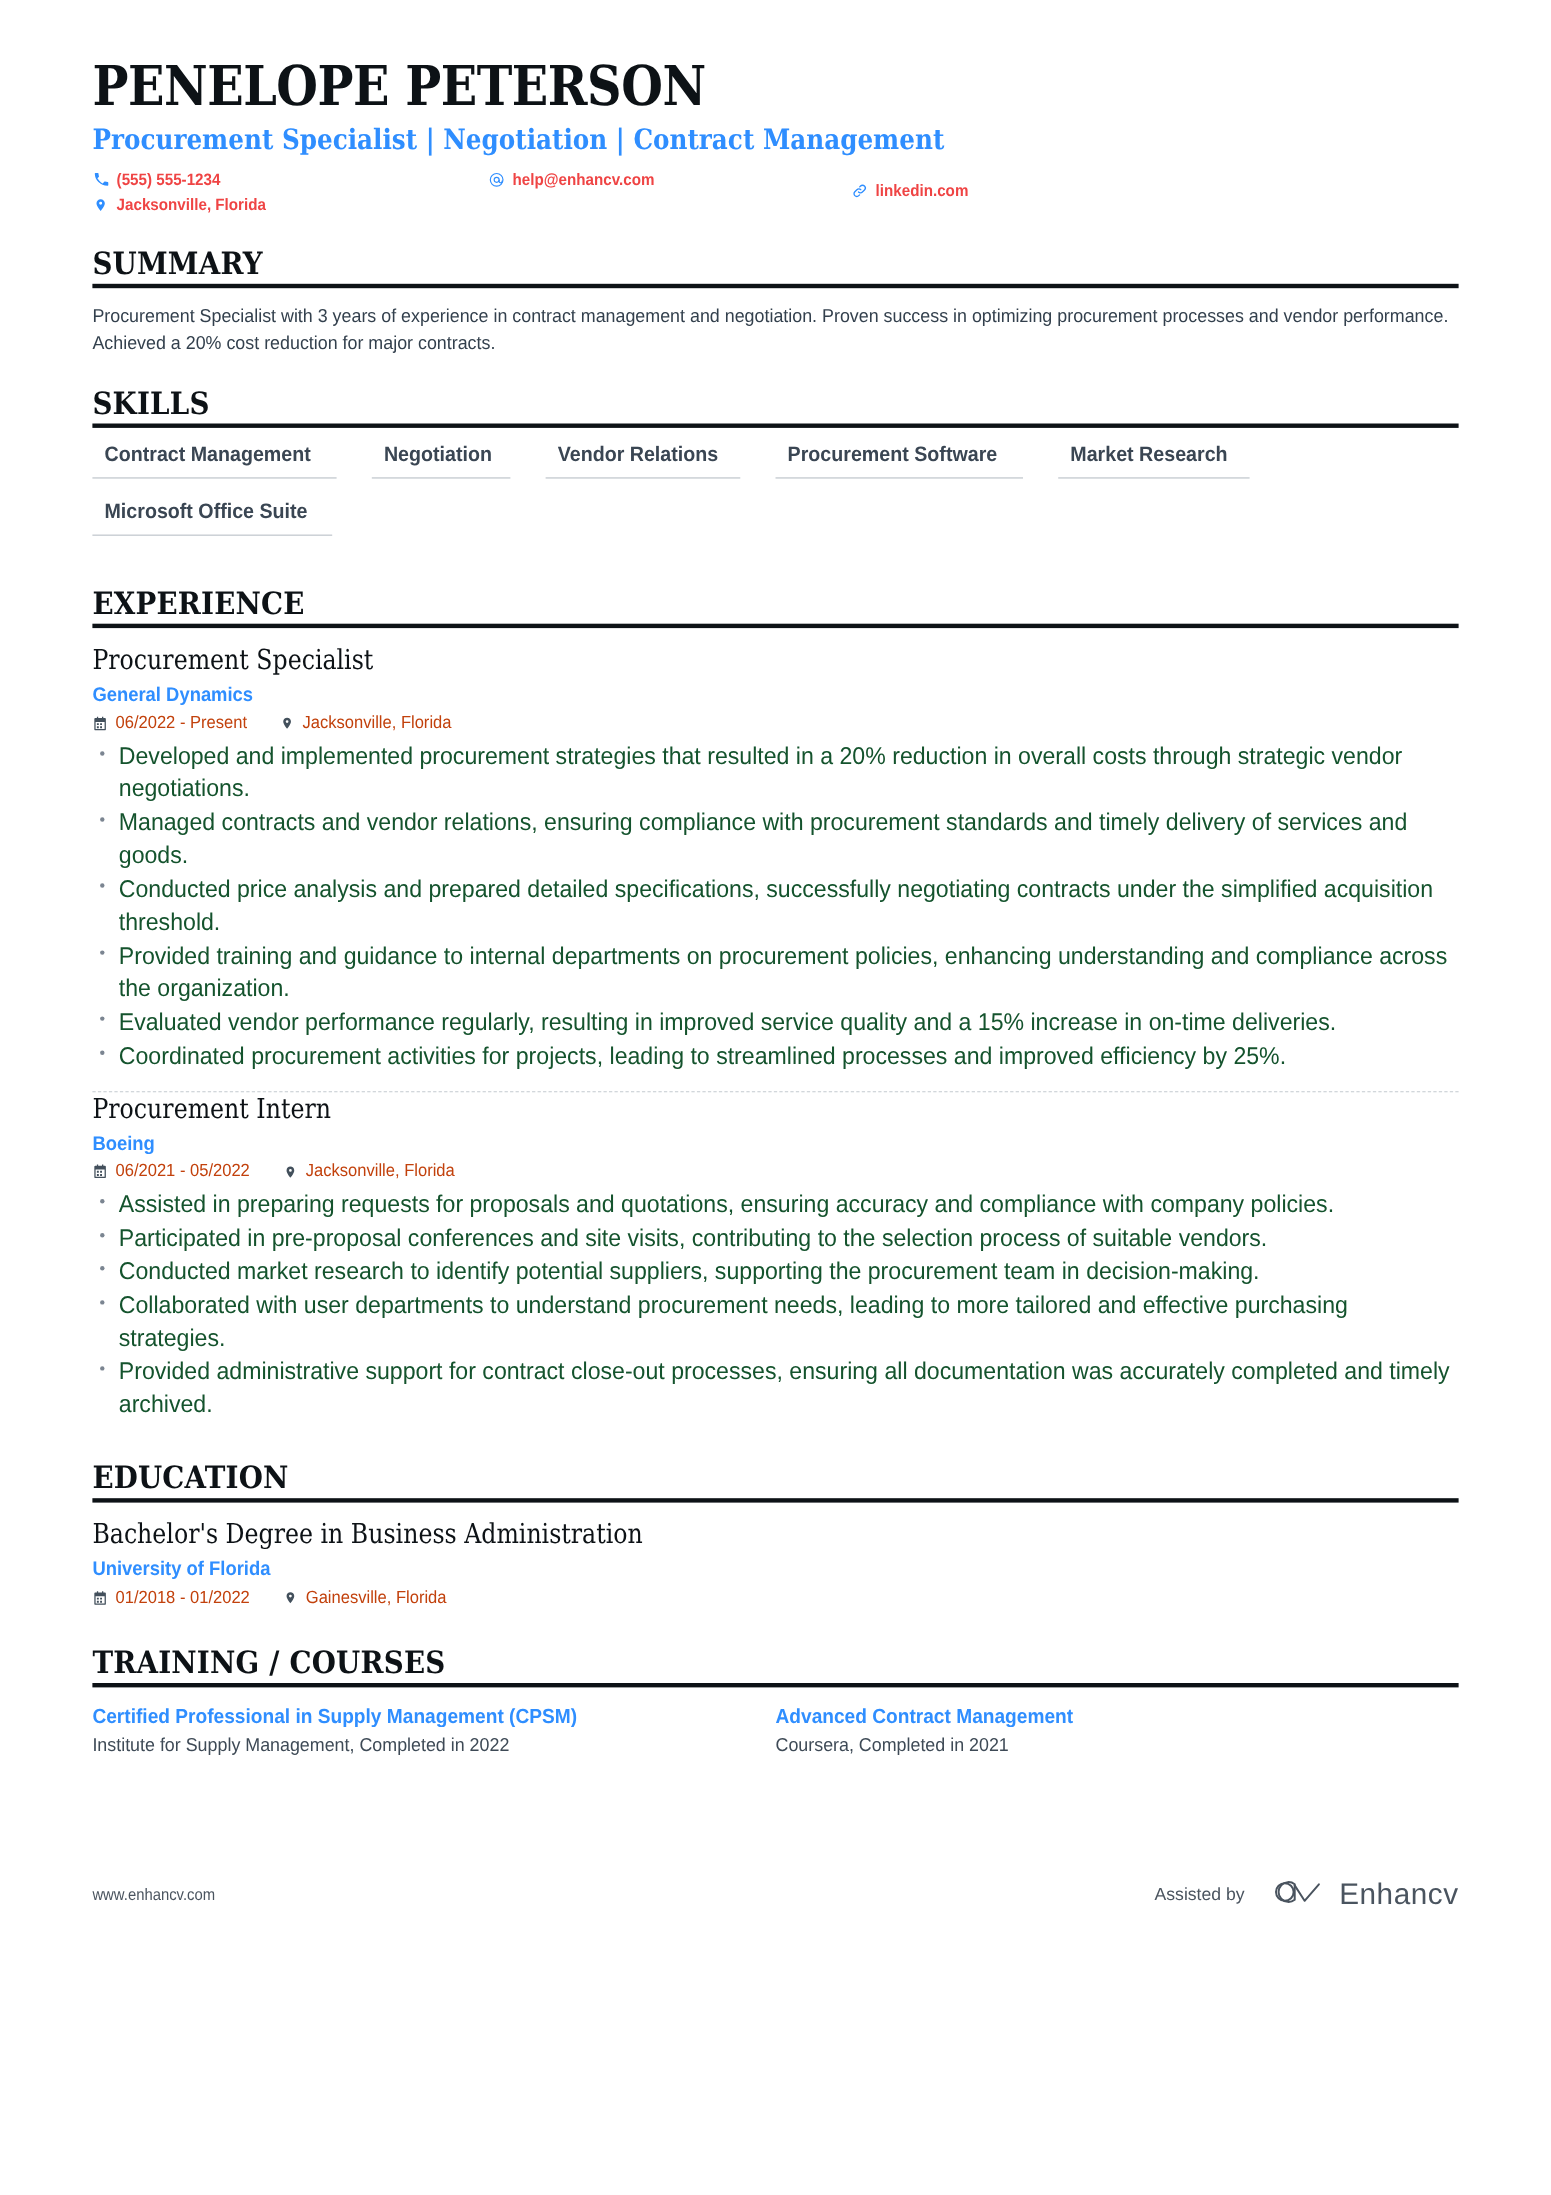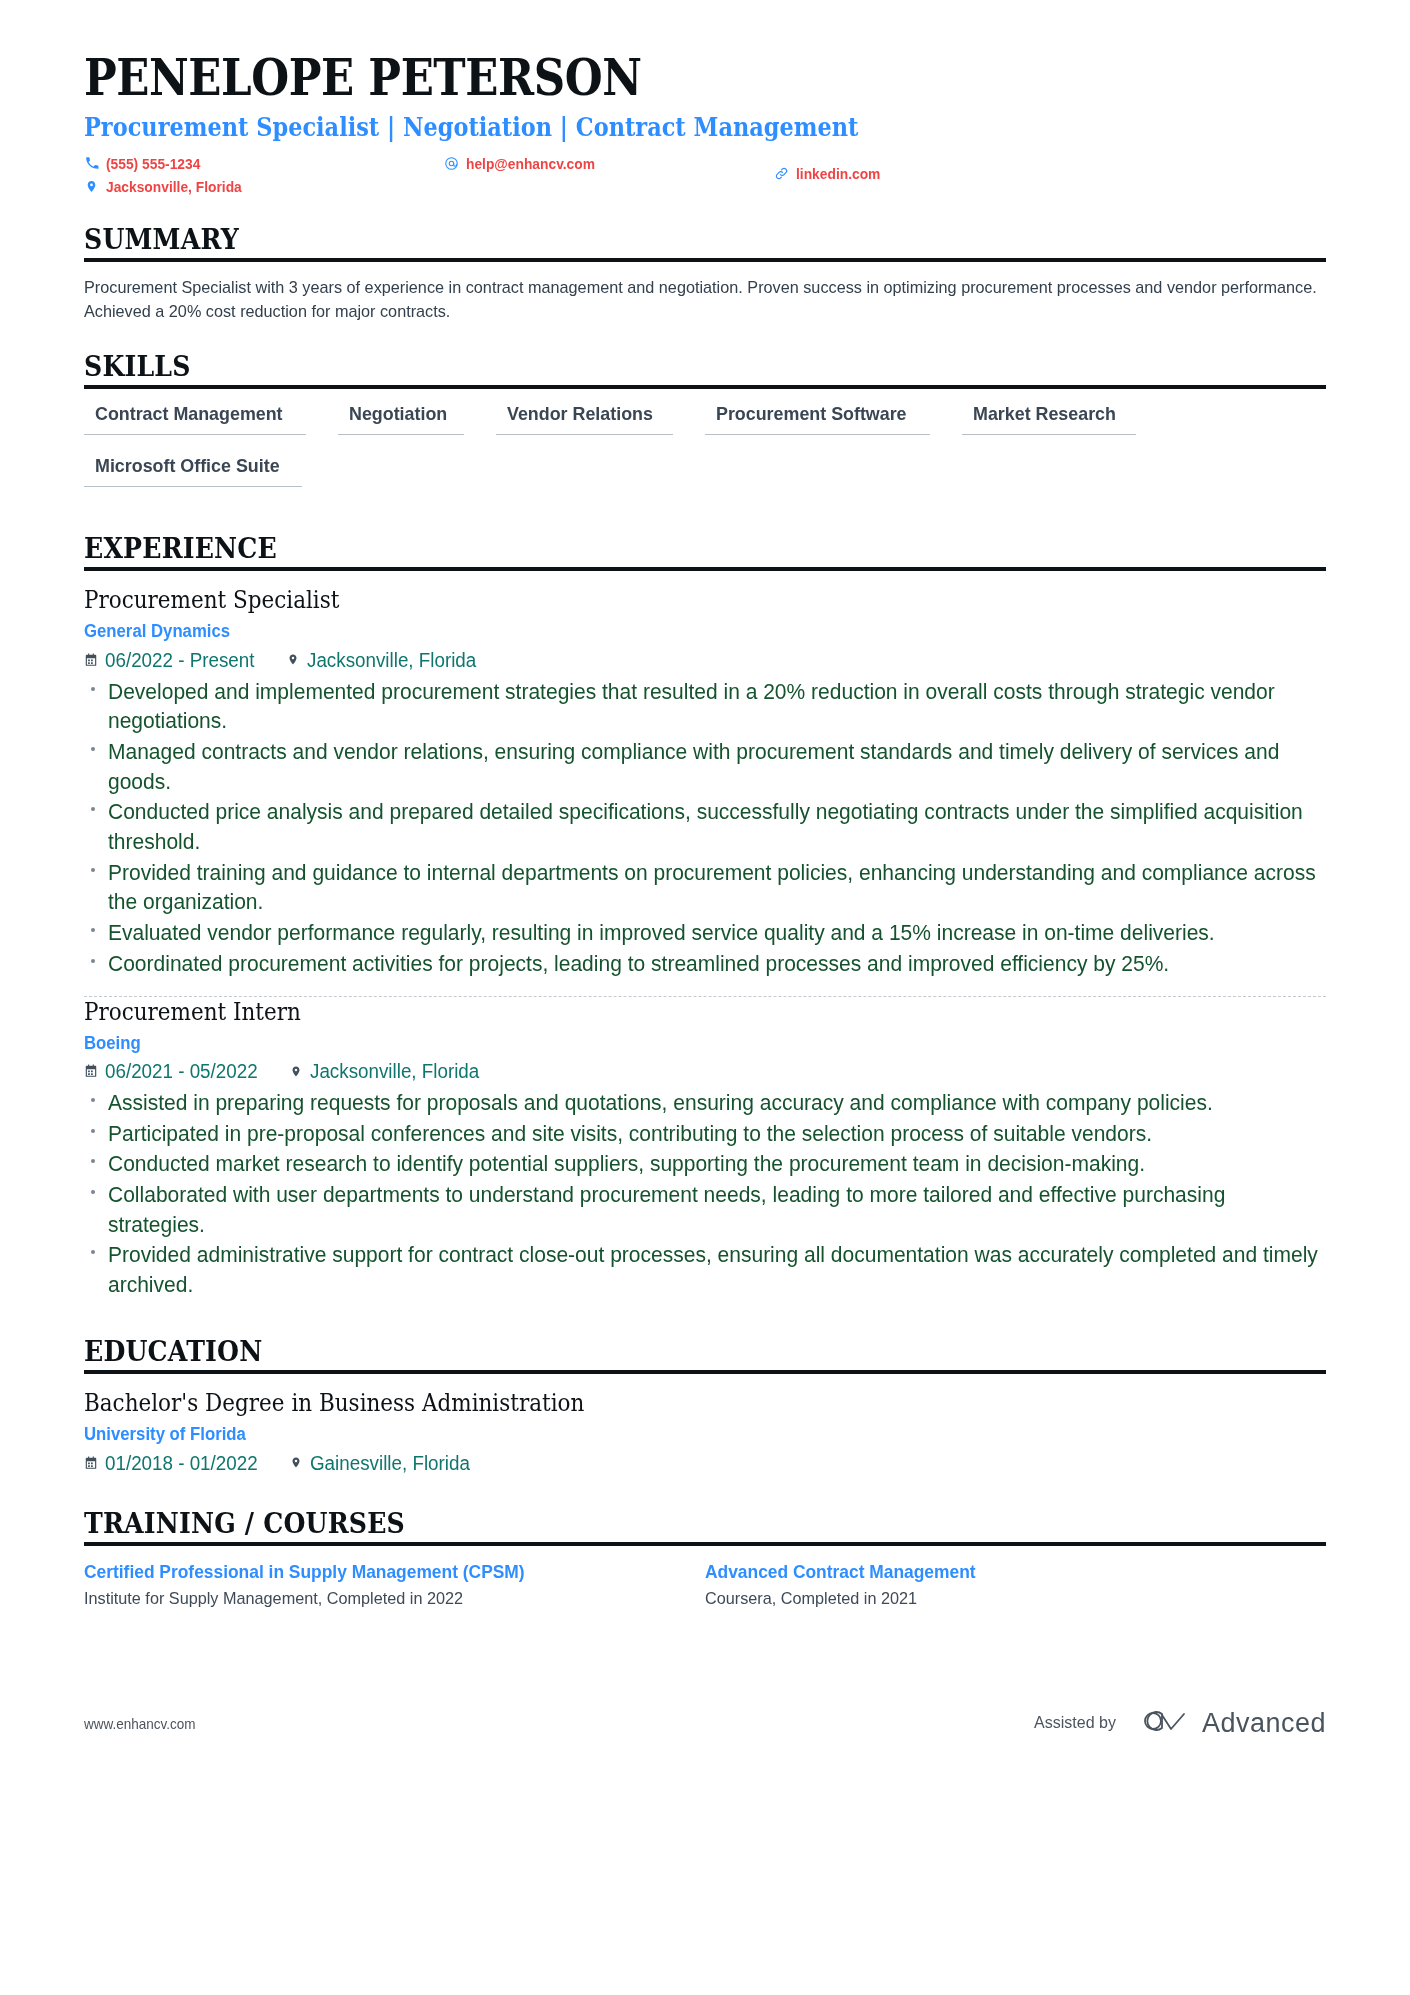--- a/index.html
+++ b/index.html
@@ -164,22 +164,22 @@
   .entry-meta {
     display: flex;
     align-items: center;
     margin-top: 7px;
     gap: 22px;
   }
   .meta-item {
     display: flex;
     align-items: center;
     gap: 7px;
-    font-size: 20px;
-    color: #0f766e;
+    font-size: 16px;
+    color: #c2410c;
     line-height: 1;
   }
   .meta-item .mtext {
     transform: scaleX(0.94);
     transform-origin: left center;
     white-space: nowrap;
   }
   .mic {
     display: inline-flex;
     align-items: center;
@@ -507,18 +507,18 @@
     <div class="footer-right">
       <div class="powered-by">Assisted by</div>
       <div class="brand">
         <span>
           <svg width="52" height="28" viewBox="0 0 52 28" fill="none" stroke="#4a545f" stroke-width="1.8" stroke-linecap="round" stroke-linejoin="round">
             <path d="M24 7 A9 9 0 1 0 24 21 L24 7 Z" fill="none"></path>
             <circle cx="15" cy="14" r="8"></circle>
             <path d="M24 8 L33 22 L46 7"></path>
           </svg>
         </span>
-        <span class="brand-name">Advanced</span>
+        <span class="brand-name">Enhancv</span>
       </div>
     </div>
   </div>
 
 </div>
 
 </body></html>

